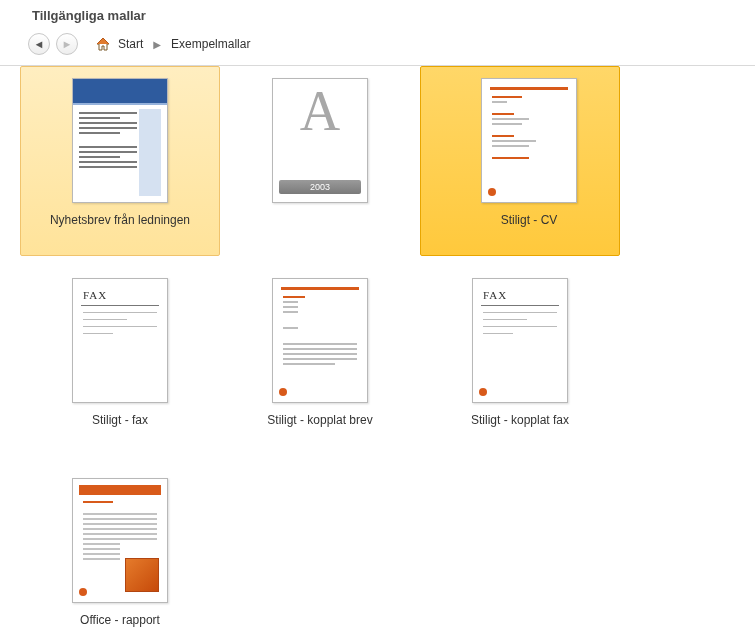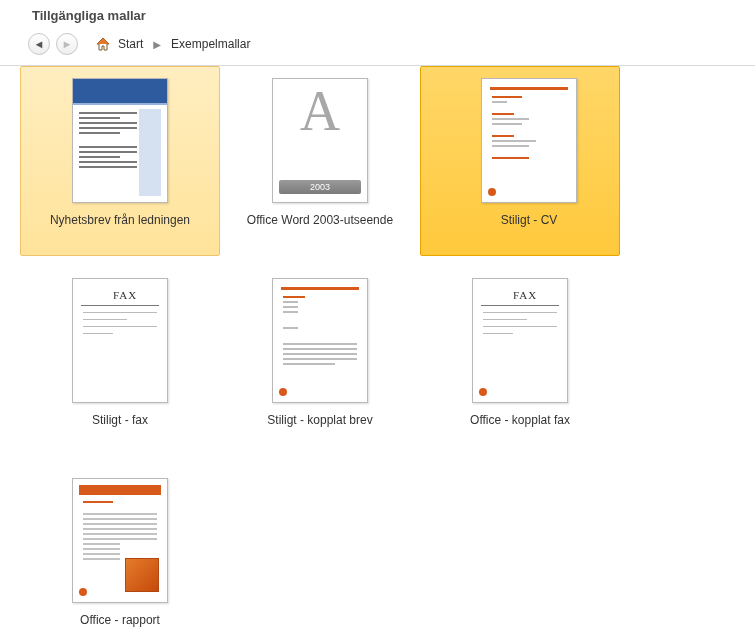--- a/index.html
+++ b/index.html
@@ -131,21 +131,21 @@
   .so-block { margin:6px 10px; }
   .so-line { height:2px; background:#bdbdbd; margin:3px 0; }
   .so-line.o { background:#d85a1a; }
   .so-line.w20{width:20%} .so-line.w30{width:30%} .so-line.w40{width:40%}
   .so-line.w50{width:50%} .so-line.w60{width:60%} .so-line.w70{width:70%} .so-line.w100{width:100%}
   .orange-dot {
     position:absolute; bottom:6px; left:6px; width:8px; height:8px;
     border-radius:50%; background:#d85a1a;
   }
 
-  .fax-title { font-family: Georgia, serif; font-size:11px; margin:10px 0 4px 10px; letter-spacing:1px;text-align:center; }
+  .fax-title { font-family: Georgia, serif; font-size:11px; margin:10px 0 4px 10px; letter-spacing:1px; }
   .fax-underline { height:1px; background:#777; margin:0 8px; }
   .fax-lines { margin:6px 10px; }
   .fax-line { height:1px; background:#bbb; margin:6px 0; }
   .fax-line.w60{width:60%} .fax-line.w40{width:40%}
 
   .rapport-band { height:10px; background:#d85a1a; margin:6px 6px 0 6px; }
   .rapport-lines { margin:6px 10px; }
   .rp-line { height:2px; background:#c3c3c3; margin:3px 0; }
   .rp-img {
     position:absolute; right:8px; bottom:10px; width:34px; height:34px;
@@ -200,21 +200,20 @@
     </div>
     <div class="caption">Nyhetsbrev från ledningen</div>
   </div>
 
 
   <div class="cell">
     <div class="thumb word2003">
       <div class="bigA">A</div>
       <div class="year-bar">2003</div>
     </div>
-    <div class="caption">Office Word 2003-utseende</div>
   </div>
 
 
   <div class="cell selected">
     <div class="thumb">
       <div class="orange-top"></div>
       <div class="so-block">
         <div class="so-line o w40"></div>
         <div class="so-line w20"></div>
         <div style="height:4px"></div>
@@ -274,21 +273,21 @@
       <div class="fax-title">FAX</div>
       <div class="fax-underline"></div>
       <div class="fax-lines">
         <div class="fax-line"></div>
           <div class="fax-line w60"></div>
         <div class="fax-line"></div>
           <div class="fax-line w40"></div>
       </div>
       <div class="orange-dot"></div>
     </div>
-    <div class="caption">Office - kopplat fax</div>
+    <div class="caption">Stiligt - kopplat fax</div>
   </div>
 
   <div class="cell">
     <div class="thumb">
       <div class="rapport-band"></div>
       <div class="rapport-lines">
         <div class="rp-line" style="width:40%;background:#d85a1a"></div>
         <div style="height:4px"></div>
         <div class="rp-line"></div>
           <div class="rp-line"></div>

